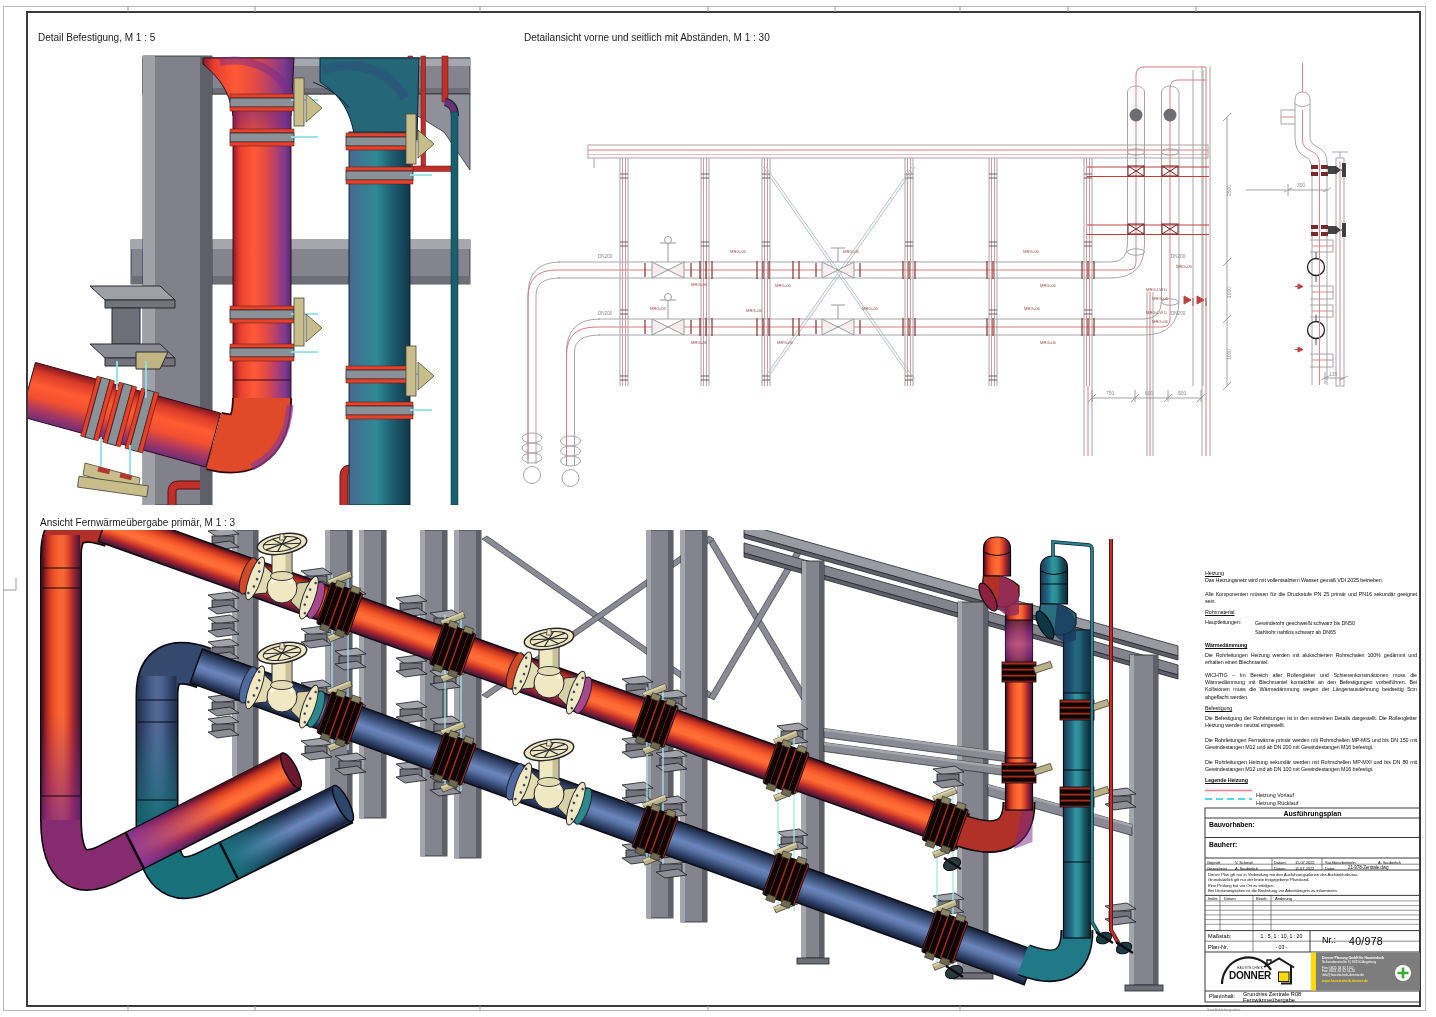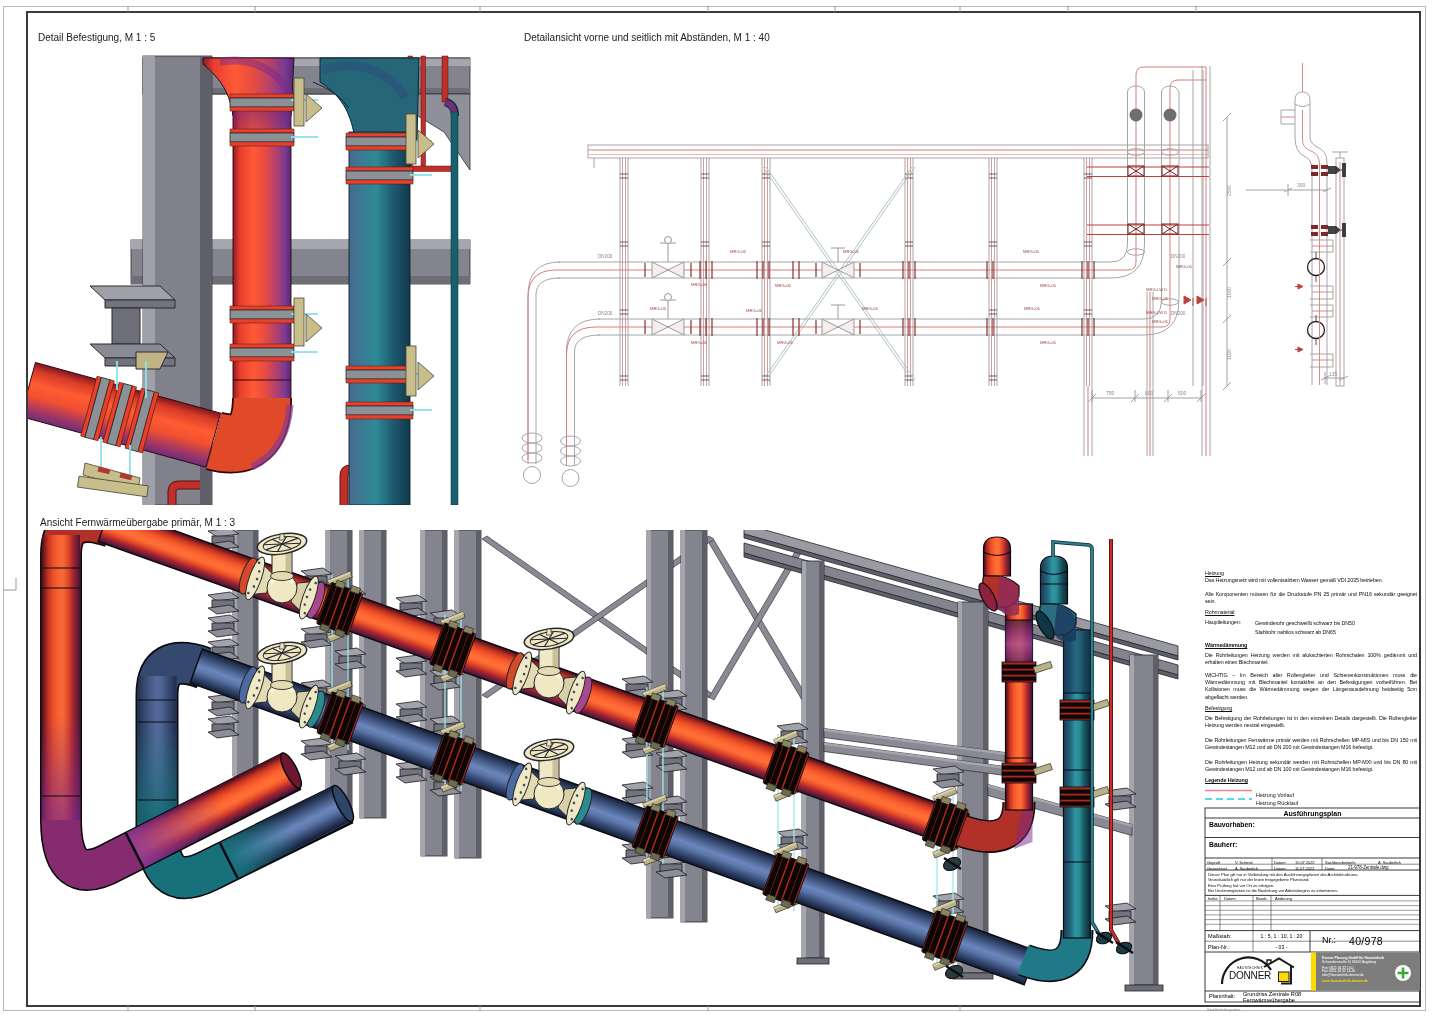--- a/index.html
+++ b/index.html
@@ -1269,21 +1269,21 @@
 <g stroke="#1a1a1a" fill="none">
 <path d="M 1222,984 A 26.5 26.5 0 0 1 1271,970" stroke-width="2.2"></path>
 <path d="M 1264,967 L 1279,958.5 L 1294,967.5 M 1291,965.5 V 983.5 H 1281" stroke-width="2"></path>
 <path d="M 1267,966 V 960 L 1271,960 V 963" stroke-width="1.4"></path>
 </g>
 <rect x="1278.5" y="972" width="10.5" height="9.5" fill="#FFD900" stroke="#1a1a1a" stroke-width="1"></rect>
 </g>
 </svg>
 
 <div class="t" style="left:38px;top:32px;font-size:10px;">Detail Befestigung, M 1 : 5</div>
-<div class="t" style="left:524px;top:32px;font-size:10px;">Detailansicht vorne und seitlich mit Abständen, M 1 : 40</div>
+<div class="t" style="left:524px;top:32px;font-size:10px;">Detailansicht vorne und seitlich mit Abständen, M 1 : 30</div>
 <div class="t" style="left:40px;top:517px;font-size:10px;">Ansicht Fernwärmeübergabe primär, M 1 : 3</div>
 
 <div id="notes">
 <div class="t" style="left:1205px;width:212px;font-size:5.4px;line-height:7.35px;letter-spacing:-.12px;color:#111;top:569.5px;text-decoration:underline;">Heizung</div>
 <div class="t" style="left:1205px;width:212px;font-size:5.4px;line-height:7.35px;letter-spacing:-.12px;color:#111;top:577.3px;">Das Heizungsnetz wird mit vollentsalztem Wasser gemäß VDI 2035 betrieben.</div>
 <div class="t" style="left:1205px;width:212px;font-size:5.4px;line-height:7.35px;letter-spacing:-.12px;color:#111;top:590.8px;text-align:justify;text-align-last:left;">Alle Komponenten müssen für die Druckstufe PN 25 primär und PN16 sekundär geeignet sein.</div>
 <div class="t" style="left:1205px;width:212px;font-size:5.4px;line-height:7.35px;letter-spacing:-.12px;color:#111;top:608.5px;text-decoration:underline;">Rohrmaterial</div>
 <div class="t" style="left:1205px;width:212px;font-size:5.4px;line-height:7.35px;letter-spacing:-.12px;color:#111;top:619px;">Hauptleitungen:</div>
 <div class="t" style="left:1255px;width:162px;font-size:5.4px;line-height:8.6px;letter-spacing:-.12px;color:#111;top:619px;">Gewinderohr geschweißt schwarz bis DN50<br>Stahlrohr nahtlos schwarz ab DN65</div>
 <div class="t" style="left:1205px;width:212px;font-size:5.4px;line-height:7.35px;letter-spacing:-.12px;color:#111;top:642.3px;text-decoration:underline;font-weight:bold;">Wärmedämmung</div>
@@ -1316,21 +1316,21 @@
 <div class="t" style="left:1224px;top:896.2px;font-size:4.1px;letter-spacing:-.1px;color:#111;">Datum</div>
 <div class="t" style="left:1256px;top:896.2px;font-size:4.1px;letter-spacing:-.1px;color:#111;">Bearb.</div>
 <div class="t" style="left:1275px;top:896.2px;font-size:4.1px;letter-spacing:-.1px;color:#111;">Änderung</div>
 <div class="t" style="left:1208px;top:933px;font-size:5.6px;color:#000;">Maßstab:</div>
 <div class="t" style="left:1253px;width:57px;top:933px;font-size:5.2px;text-align:center;color:#000;">1 : 5, 1 : 10, 1 : 20</div>
 <div class="t" style="left:1208px;top:944px;font-size:5.6px;color:#000;">Plan-Nr.:</div>
 <div class="t" style="left:1253px;width:57px;top:944px;font-size:5.2px;text-align:center;color:#000;">- 03 -</div>
 <div class="t" style="left:1322px;top:935px;font-size:9px;color:#000;">Nr.:</div>
 <div class="t" style="left:1349px;top:934.5px;font-size:10.5px;letter-spacing:.3px;color:#000;">40/978</div>
 <div class="t" style="left:1237px;top:966px;font-size:3.2px;letter-spacing:.3px;color:#111;">HAUSTECHNIK</div>
-<div class="t" style="left:1229px;top:969.5px;font-size:10px;font-weight:normal;letter-spacing:-.2px;color:#111;">DONNER</div>
+<div class="t" style="left:1229px;top:969.5px;font-size:10px;font-weight:bold;letter-spacing:-.2px;color:#111;">DONNER</div>
 <div class="t" style="left:1322px;width:95px;color:#fff;font-size:3.4px;line-height:3.9px;letter-spacing:-.05px;top:956.5px;font-weight:bold;">Donner Planung GmbH für Haustechnik</div>
 <div class="t" style="left:1322px;width:95px;color:#fff;font-size:3.4px;line-height:3.9px;letter-spacing:-.05px;top:960.5px;">Schwedenstraße 6  |  86150 Augsburg</div>
 <div class="t" style="left:1322px;width:95px;color:#fff;font-size:3.4px;line-height:3.9px;letter-spacing:-.05px;top:966.5px;">Fon: 0821 34 32 14-0<br>Fax: 0821 34 32 14-20<br>info@haustechnik-donner.de</div>
 <div class="t" style="left:1322px;width:95px;color:#FFD900;font-size:3.4px;top:978.5px;font-weight:bold;">www.haustechnik-donner.de</div>
 <div class="t" style="left:1209px;top:992.5px;font-size:5.6px;color:#000;">Planinhalt:</div>
 <div class="t" style="left:1243px;top:992px;font-size:5.6px;line-height:5.8px;color:#000;">Grundriss Zentrale R08<br>Fernwärmeübergabe</div>
 <div class="t" style="left:1207px;top:1007.5px;font-size:2.8px;color:#777;">Stand Architektengrundriss</div>
 </div>
 </div>
 

